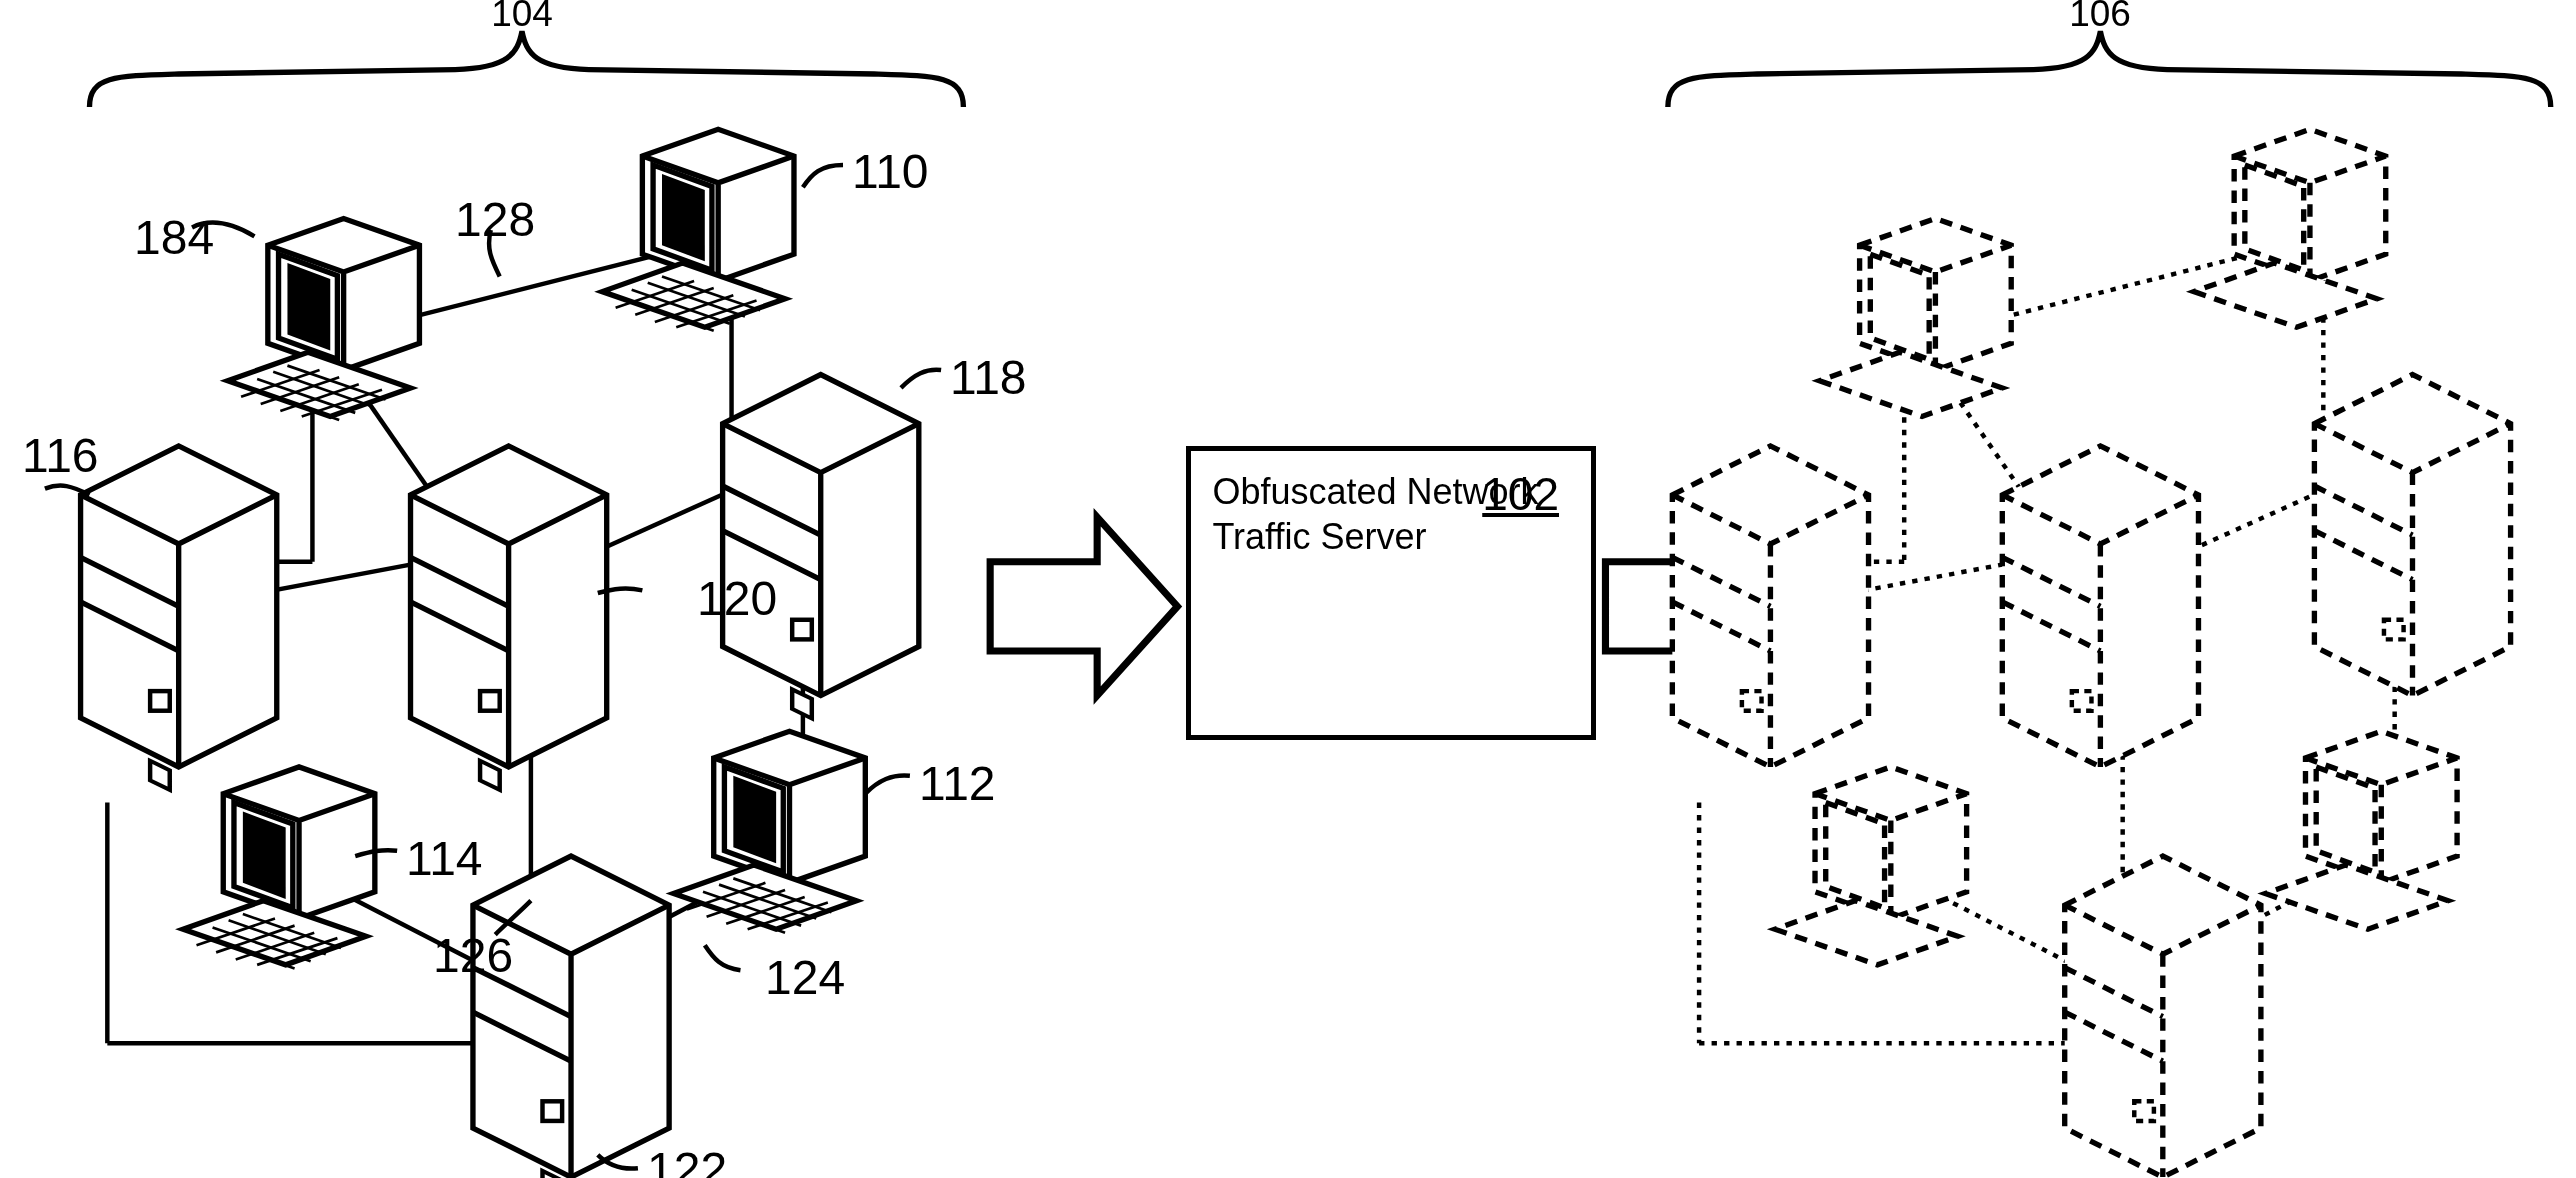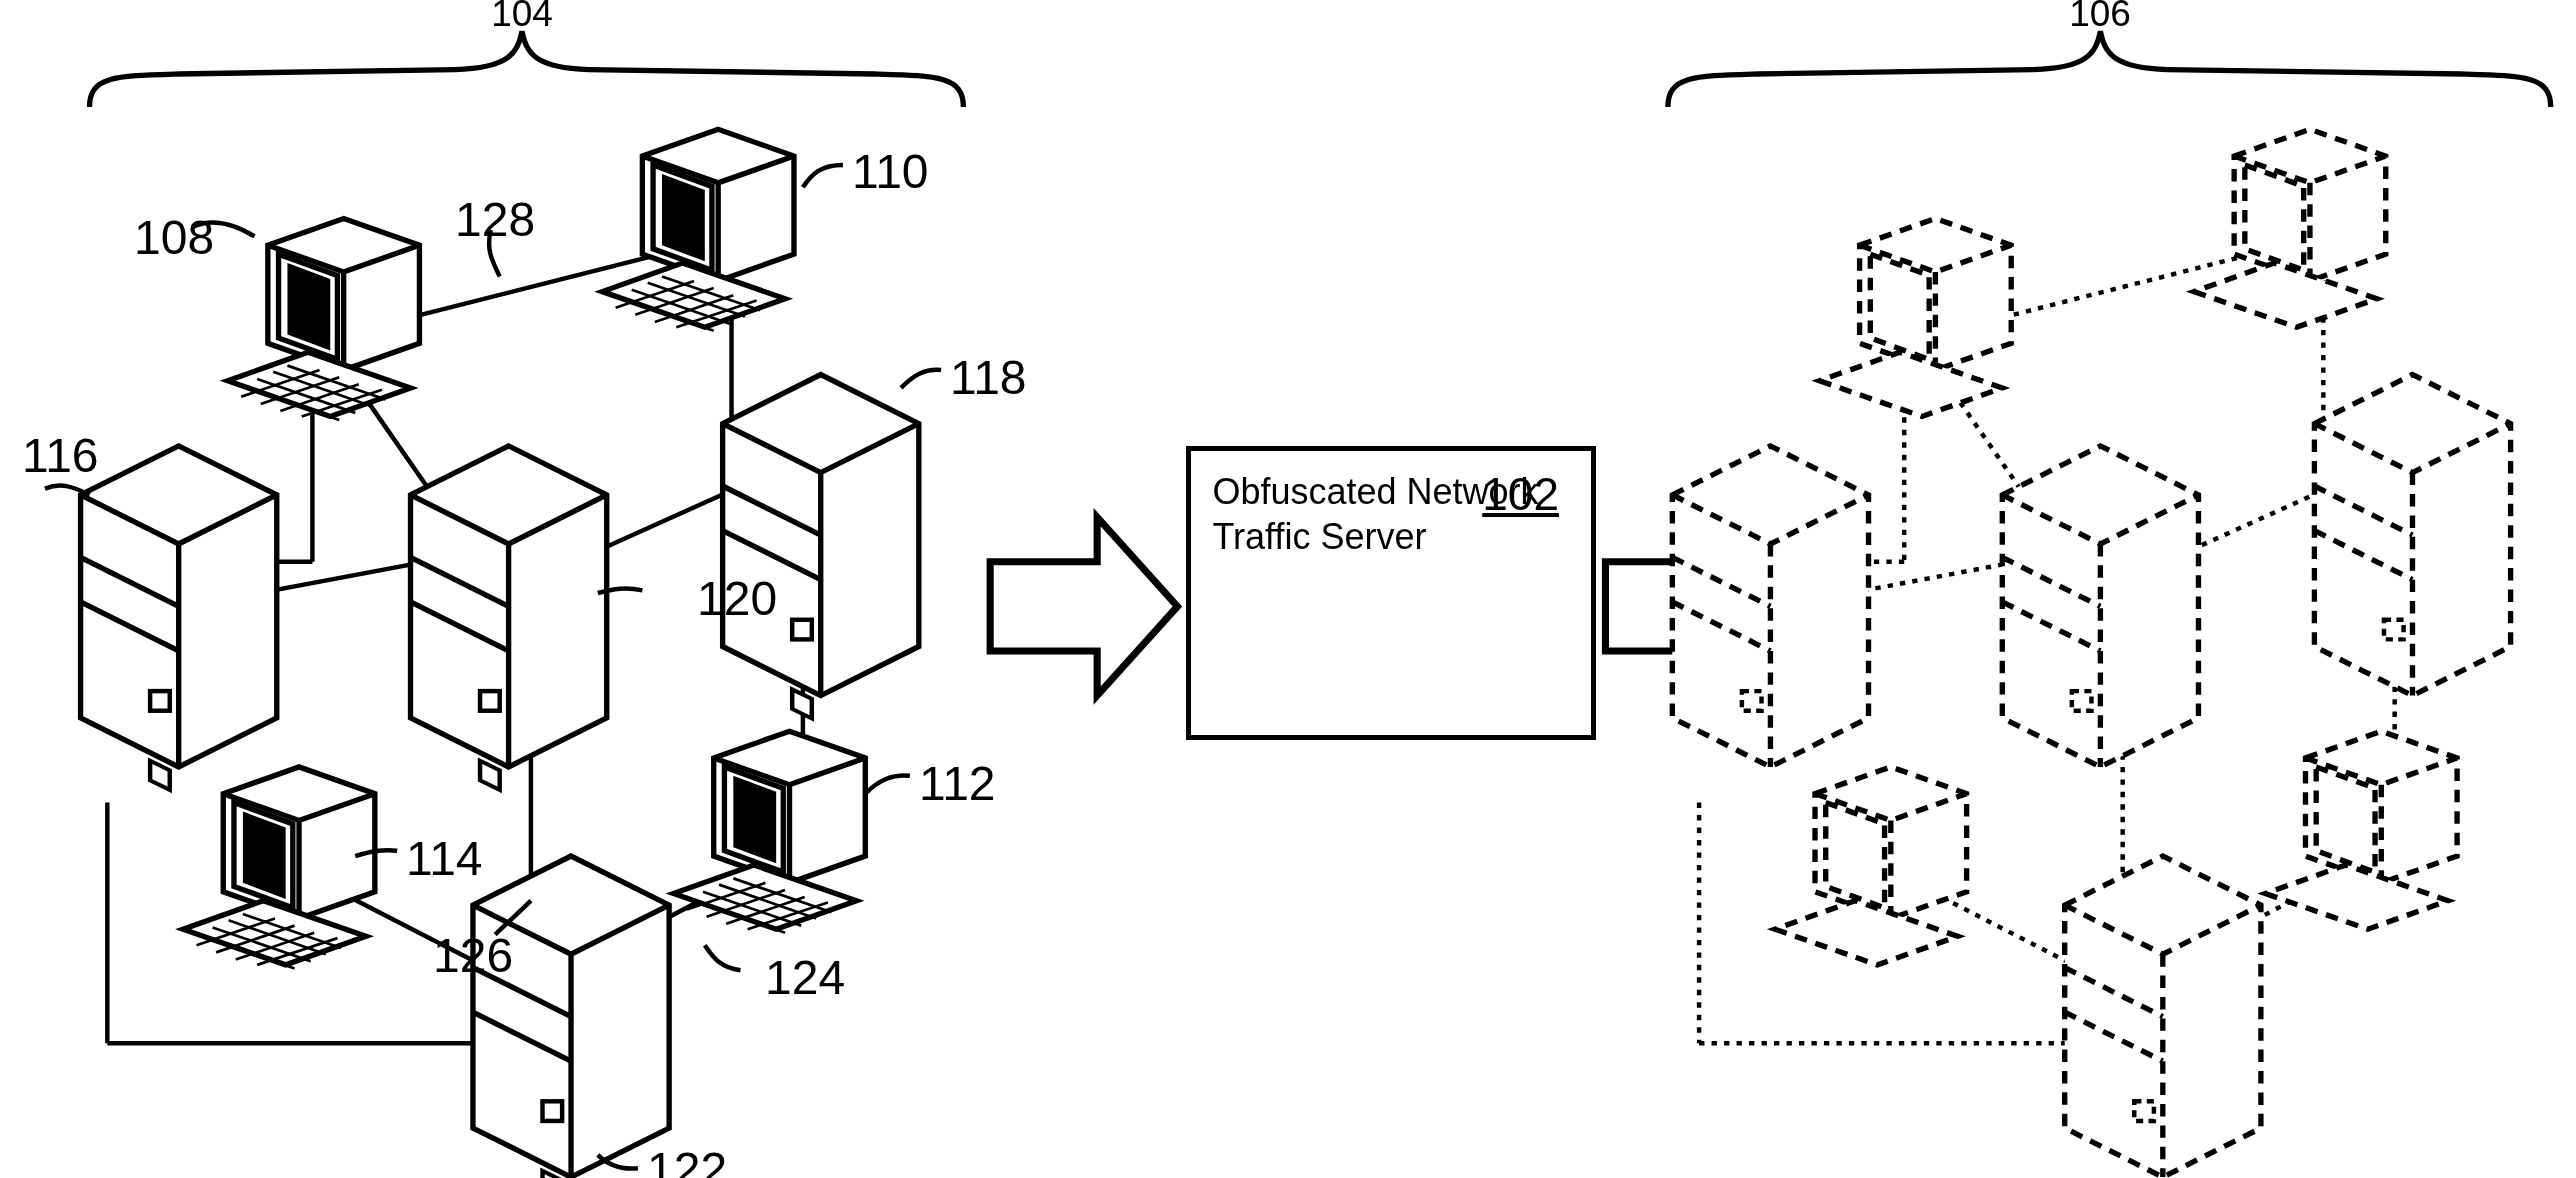--- a/index.html
+++ b/index.html
@@ -164,21 +164,21 @@
   <div class="title">
     <span>Obfuscated Network</span><br>
     <span>Traffic Server</span>
   </div>
   <div class="ref">102</div>
 </div>
 
 <div class="label brace-label" style="left:491px; top:-7.1px; width:62px;">104</div>
 <div class="label brace-label" style="left:2069px; top:-7.1px; width:62px;">106</div>
 
-<div class="label" style="left:134px; top:210px;">108</div>
+<div class="label" style="left:134px; top:210px;">184</div>
 <div class="label" style="left:852px; top:144px;">110</div>
 <div class="label" style="left:919px; top:756px;">112</div>
 <div class="label" style="left:406px; top:831px;">114</div>
 <div class="label" style="left:22px;  top:428px;text-align:right;">116</div>
 <div class="label" style="left:950px; top:350px;text-align:center;">118</div>
 <div class="label" style="left:651px; top:571px;margin-left:46px;">120</div>
 <div class="label" style="left:647px; top:1142px;">122</div>
 <div class="label" style="left:749px; top:950px;margin-left:16px;">124</div>
 <div class="label" style="left:433px; top:928px;">126</div>
 <div class="label" style="left:455px; top:192px;">128</div>

